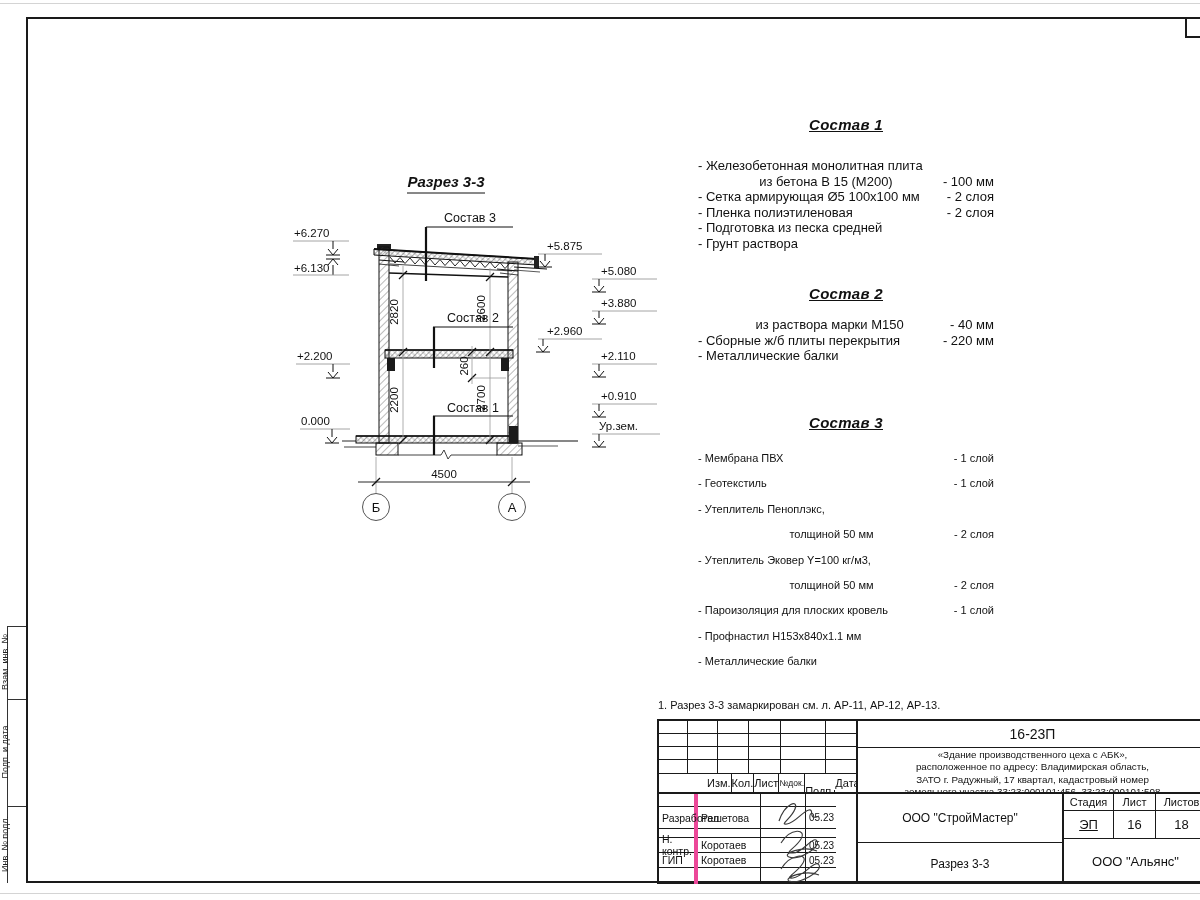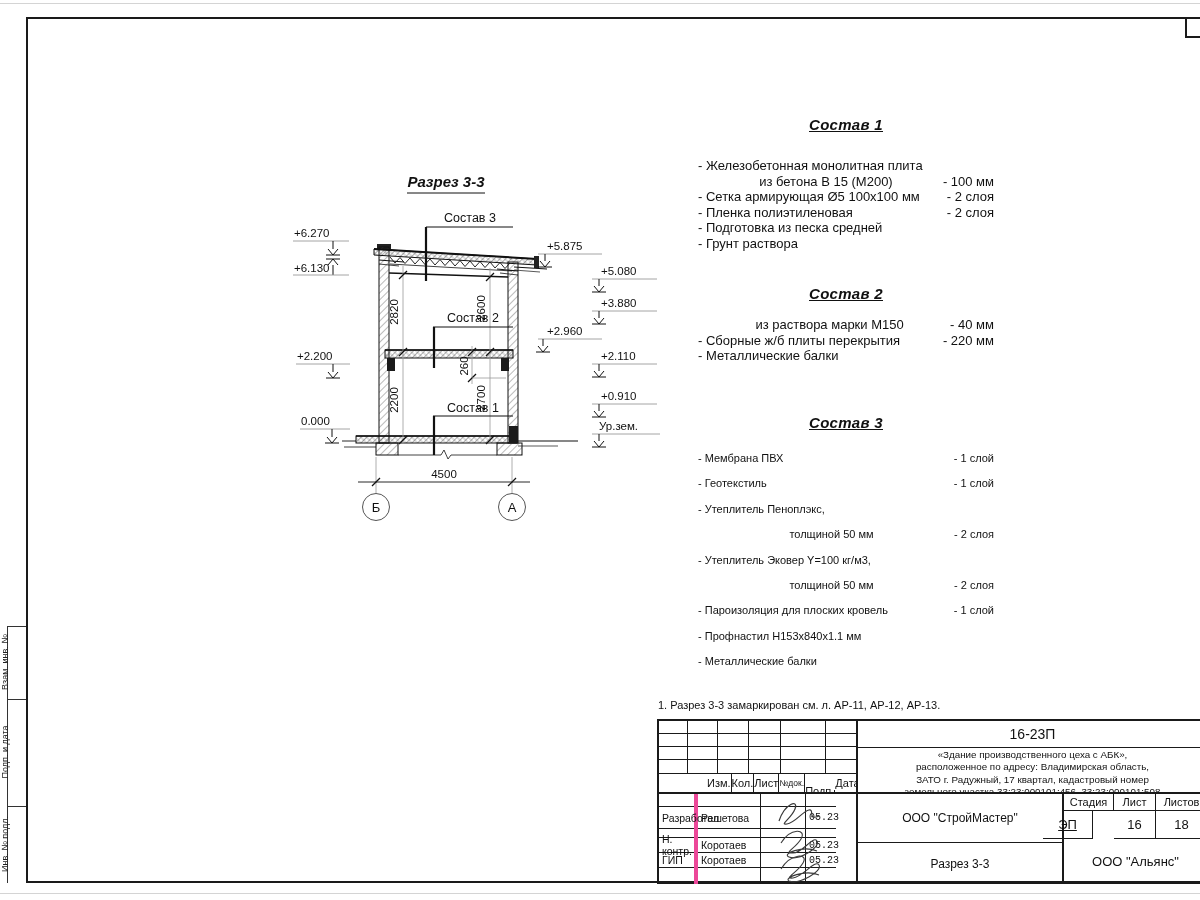--- a/index.html
+++ b/index.html
@@ -413,21 +413,21 @@
       <div style="height:16px;box-sizing:border-box;"></div>
     </div>
     <div style="width:45px;box-sizing:border-box;border-right:1px solid #1a1a1a;">
       <div style="height:13px;box-sizing:border-box;border-bottom:1px solid #1a1a1a;"></div>
       <div style="height:22px;box-sizing:border-box;border-bottom:1px solid #1a1a1a;"></div>
       <div style="height:9px;box-sizing:border-box;border-bottom:1px solid #1a1a1a;"></div>
       <div style="height:15px;box-sizing:border-box;border-bottom:1px solid #1a1a1a;"></div>
       <div style="height:15px;box-sizing:border-box;border-bottom:1px solid #1a1a1a;"></div>
       <div style="height:16px;box-sizing:border-box;"></div>
     </div>
-    <div style="width:30px;box-sizing:border-box;font-family:Liberation Mono, monospace;">
+    <div style="width:30px;box-sizing:border-box;">
       <div style="height:13px;box-sizing:border-box;border-bottom:1px solid #1a1a1a;"></div>
       <div class="cl f10" style="height:22px;box-sizing:border-box;border-bottom:1px solid #1a1a1a;">05.23</div>
       <div style="height:9px;box-sizing:border-box;border-bottom:1px solid #1a1a1a;"></div>
       <div class="cl f10" style="height:15px;box-sizing:border-box;border-bottom:1px solid #1a1a1a;">05.23</div>
       <div class="cl f10" style="height:15px;box-sizing:border-box;border-bottom:1px solid #1a1a1a;">05.23</div>
       <div style="height:16px;box-sizing:border-box;"></div>
     </div>
   </div>
 
   <svg class="c" style="left:114px;top:74px;" width="58" height="90" viewBox="0 0 58 90">
@@ -445,18 +445,18 @@
     <div class="desc">земельного участка 33:23:000101:456, 33:23:000101:508</div>
   </div>
 
   <div class="c cc f12 b-b1 b-r2" style="left:197px;top:73px;width:208px;height:49px;border-left:2px solid #1a1a1a;">ООО "СтройМастер"</div>
   <div class="c cc f12 b-r2" style="left:197px;top:122px;width:208px;height:41px;border-left:2px solid #1a1a1a;">Разрез 3-3</div>
 
   <div class="c cc f11 b-r1 b-b1" style="left:405px;top:73px;width:50px;height:17px;">Стадия</div>
   <div class="c cc f11 b-r1 b-b1" style="left:455px;top:73px;width:42px;height:17px;">Лист</div>
   <div class="c cc f11 b-b1" style="left:497px;top:73px;width:51px;height:17px;">Листов</div>
 
-  <div class="c cc f13 b-r1 b-b1" style="left:384px;top:90px;width:50px;height:28px;text-decoration:underline;">ЭП</div>
+  <div class="c cc f13 b-r1 b-b1" style="left:405px;top:90px;width:50px;height:28px;text-decoration:underline;">ЭП</div>
   <div class="c cc f13 b-r1 b-b1" style="left:455px;top:90px;width:42px;height:28px;">16</div>
   <div class="c cc f13 b-b1" style="left:497px;top:90px;width:51px;height:28px;">18</div>
 
   <div class="c cc f13" style="left:405px;top:118px;width:143px;height:45px;">ООО "Альянс"</div>
 </div>
 
 </body></html>

